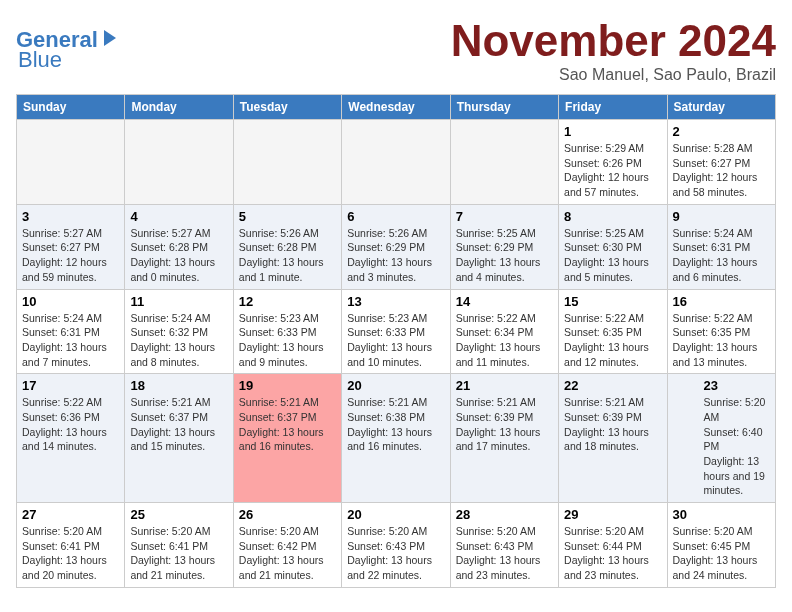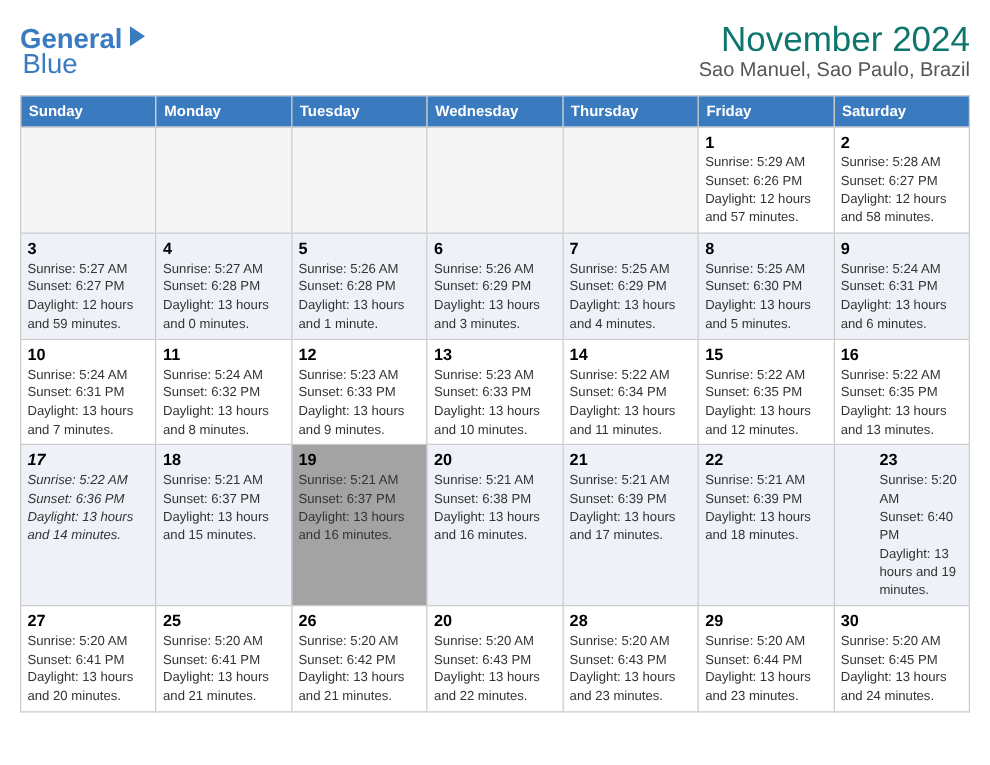--- a/index.html
+++ b/index.html
@@ -22,23 +22,23 @@
       align-items: flex-start;
     }
     .logo-row {
       display: flex;
       align-items: center;
     }
     .title-block {
       text-align: right;
     }
     .month-title {
-      font-size: 28px;
-      font-weight: normal;
-      color: #0f766e;
+      font-size: 44px;
+      font-weight: bold;
+      color: #7f1d1d;
     }
     .location {
       font-size: 16px;
       color: #555;
     }
     .calendar {
       width: 100%;
       border-collapse: collapse;
       font-size: 11px;
     }
@@ -179,29 +179,29 @@
         <td style="background: rgb(255, 255, 255);">
           <span class="day-num">15</span>
           <div class="day-info">Sunrise: 5:22 AM<br>Sunset: 6:35 PM<br>Daylight: 13 hours and 12 minutes.</div>
         </td>
         <td style="background: rgb(255, 255, 255);">
           <span class="day-num">16</span>
           <div class="day-info">Sunrise: 5:22 AM<br>Sunset: 6:35 PM<br>Daylight: 13 hours and 13 minutes.</div>
         </td>
       </tr>
       <tr>
-        <td style="background: rgb(238, 242, 248); font-style: italic;">
+        <td style="background: rgb(238, 242, 248);">
           <span class="day-num">17</span>
           <div class="day-info">Sunrise: 5:22 AM<br>Sunset: 6:36 PM<br>Daylight: 13 hours and 14 minutes.</div>
         </td>
         <td style="background: rgb(238, 242, 248);">
           <span class="day-num">18</span>
           <div class="day-info">Sunrise: 5:21 AM<br>Sunset: 6:37 PM<br>Daylight: 13 hours and 15 minutes.</div>
         </td>
-        <td style="background: #a3a3a3;">
+        <td style="background: #fca5a5;">
           <span class="day-num">19</span>
           <div class="day-info">Sunrise: 5:21 AM<br>Sunset: 6:37 PM<br>Daylight: 13 hours and 16 minutes.</div>
         </td>
         <td style="background: rgb(238, 242, 248);">
           <span class="day-num">20</span>
           <div class="day-info">Sunrise: 5:21 AM<br>Sunset: 6:38 PM<br>Daylight: 13 hours and 16 minutes.</div>
         </td>
         <td style="background: rgb(238, 242, 248);">
           <span class="day-num">21</span>
           <div class="day-info">Sunrise: 5:21 AM<br>Sunset: 6:39 PM<br>Daylight: 13 hours and 17 minutes.</div>

